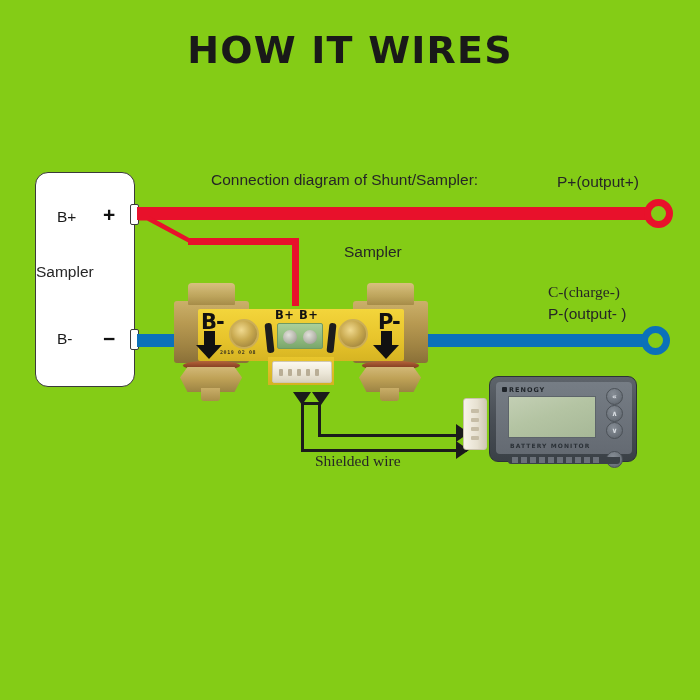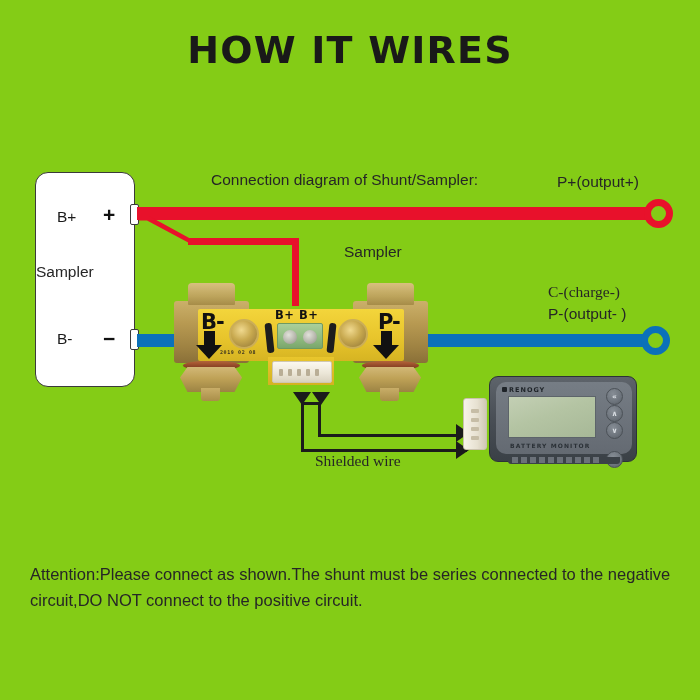--- a/index.html
+++ b/index.html
@@ -212,21 +212,21 @@
 
   
   .monitor {
     position: absolute; left: 489px; top: 376px; width: 148px; height: 86px;
     background: linear-gradient(180deg,#5e646b 0%, #4a5057 45%, #3a4046 100%);
     border-radius: 9px; border: 1px solid #2c3237;
   }
   .mon-face {
     position: absolute; left: 6px; top: 5px; width: 136px; height: 72px;
     background: linear-gradient(180deg,#767d85 0%, #646a72 100%);
-    border-radius: 10px;
+    border-radius: 4px;
   }
   .mon-brand {
     position: absolute; left: 13px; top: 4px; font-size: 6.5px; font-weight: 700;
     color: #1e2328; letter-spacing: 1px; font-family: "DejaVu Sans", sans-serif;
   }
   .mon-brand::before {
     content: ""; position: absolute; left: -7px; top: 1px;
     width: 5px; height: 5px; background: #1e2328; border-radius: 1px;
   }
   .mon-lcd {
@@ -379,15 +379,14 @@
         <i></i>
         <i></i>
         <i></i>
         <i></i>
         <i></i>
         <i></i>
         <i></i>
     </div>
   </div>
 
-  <div class="attention">Attention:Please connect as shown.The shunt must be series connected to the negative circuit,DO NOT connect to the positive circuit.</div>
 
 </div>
 
 </body></html>

